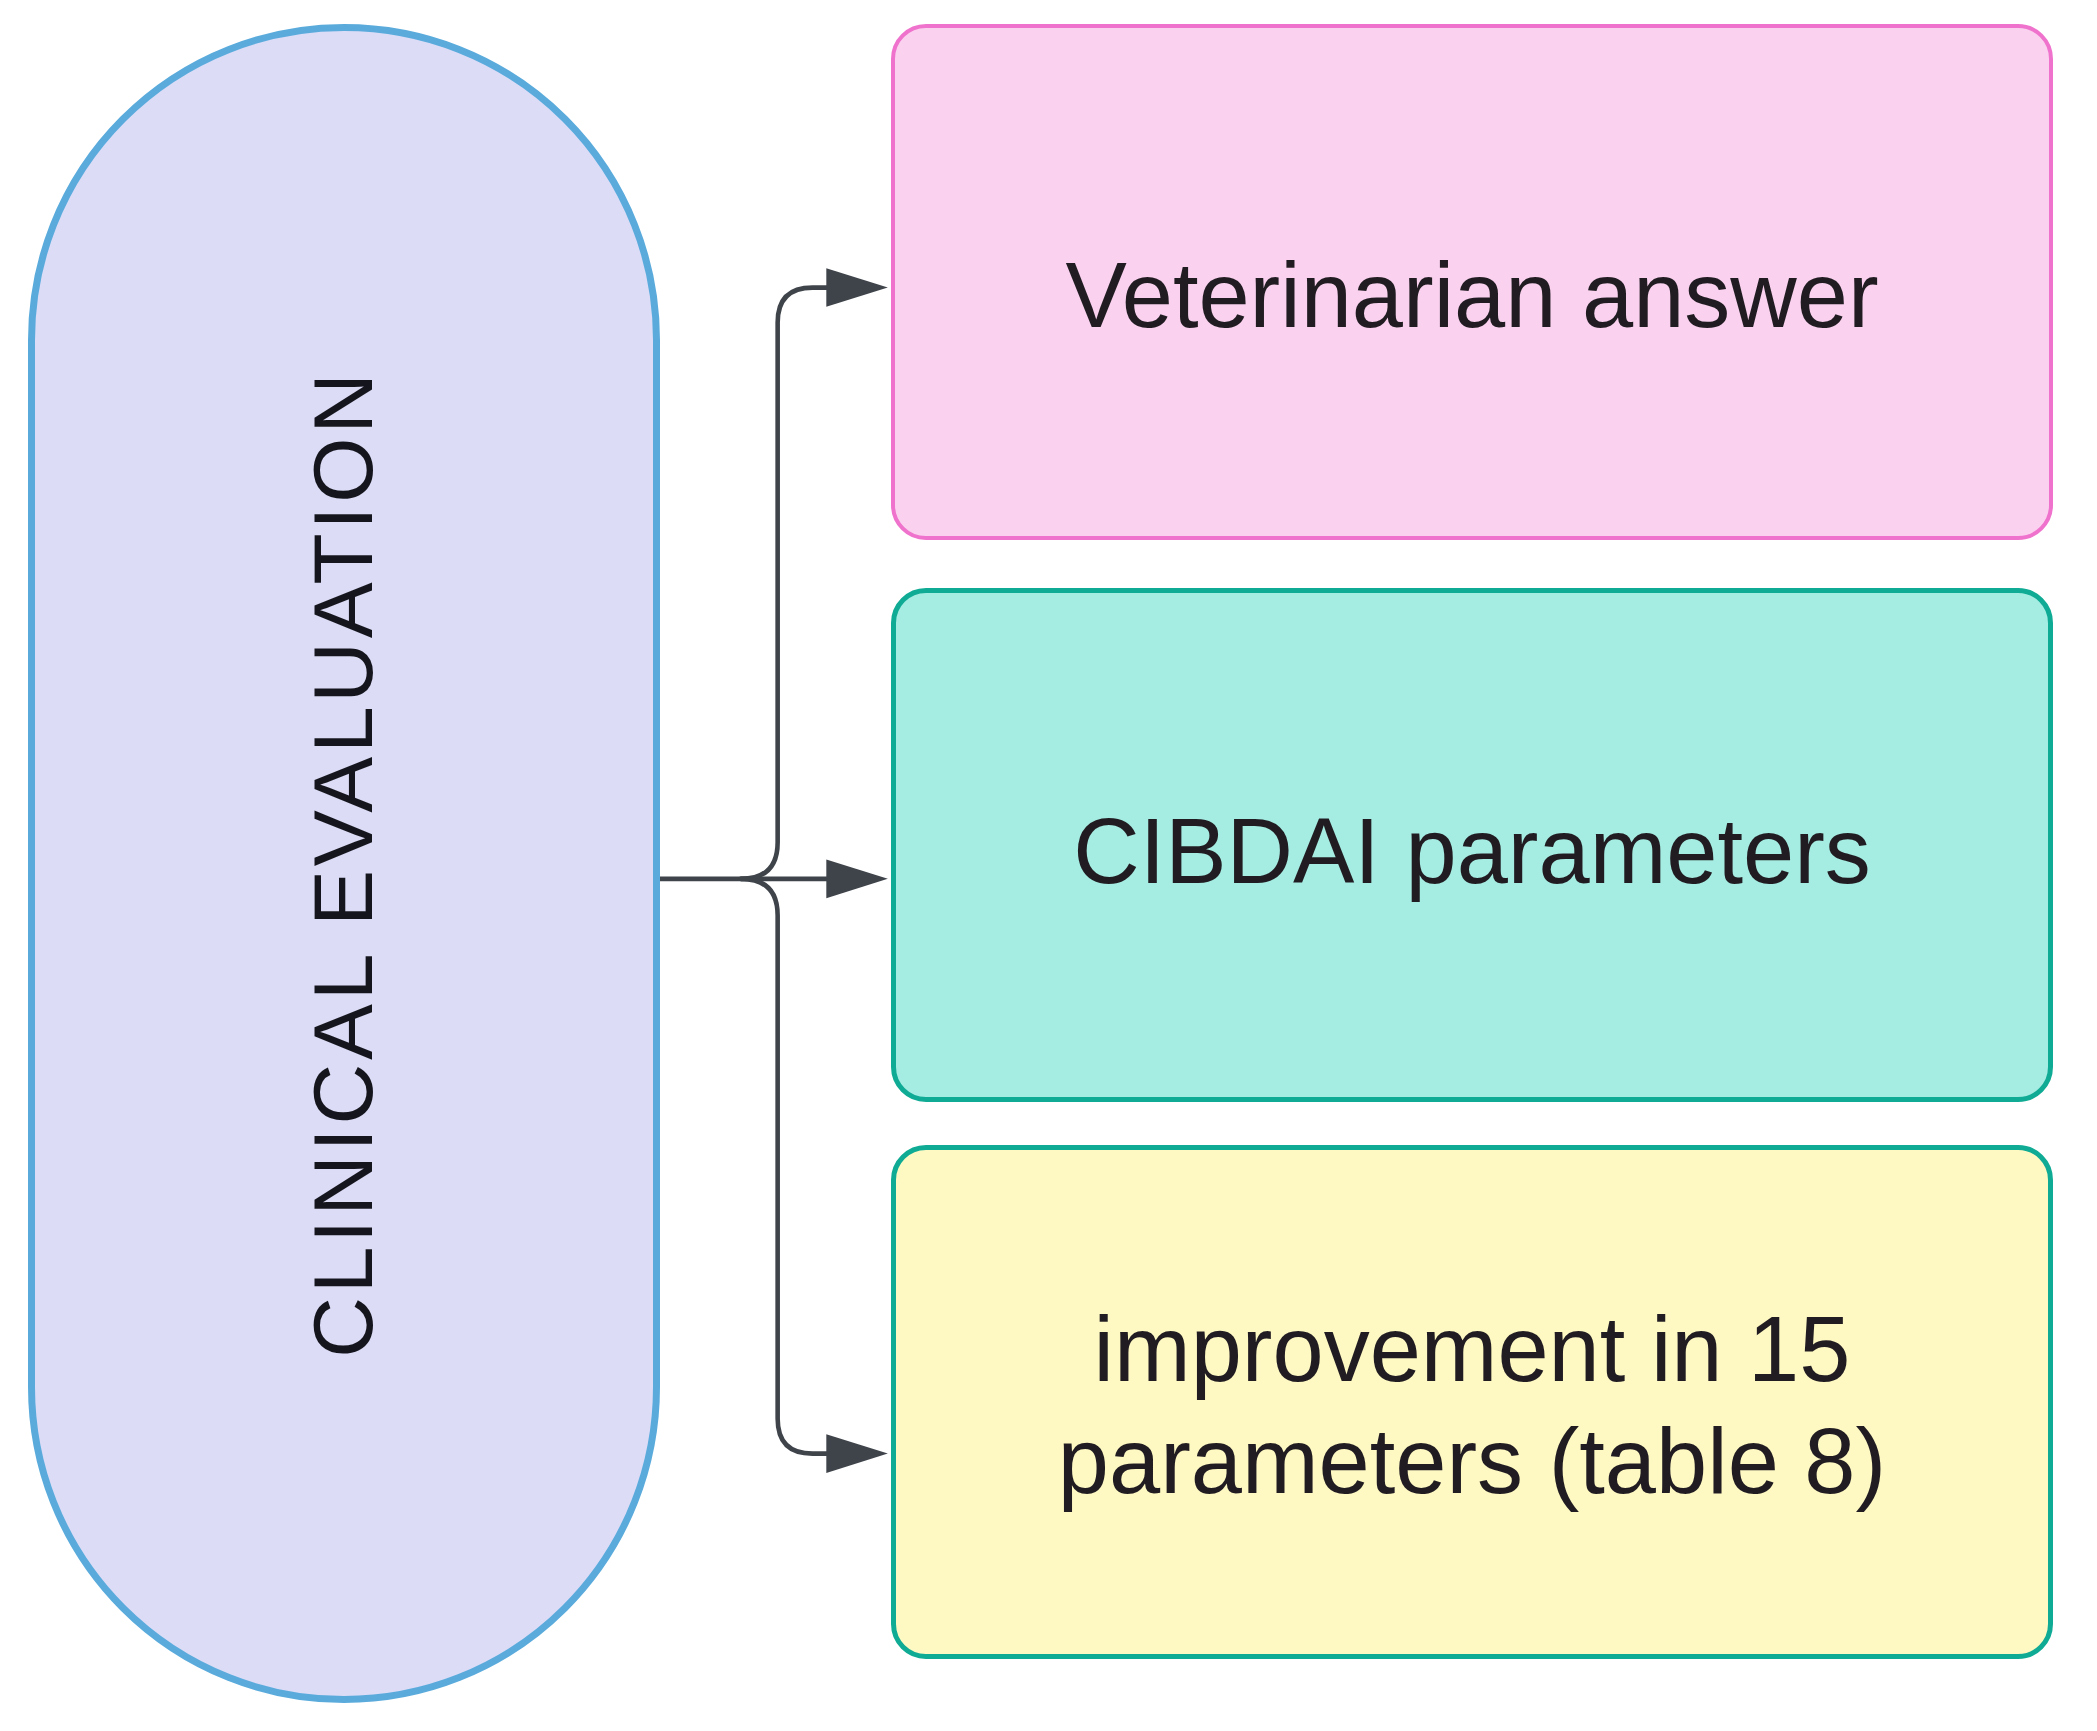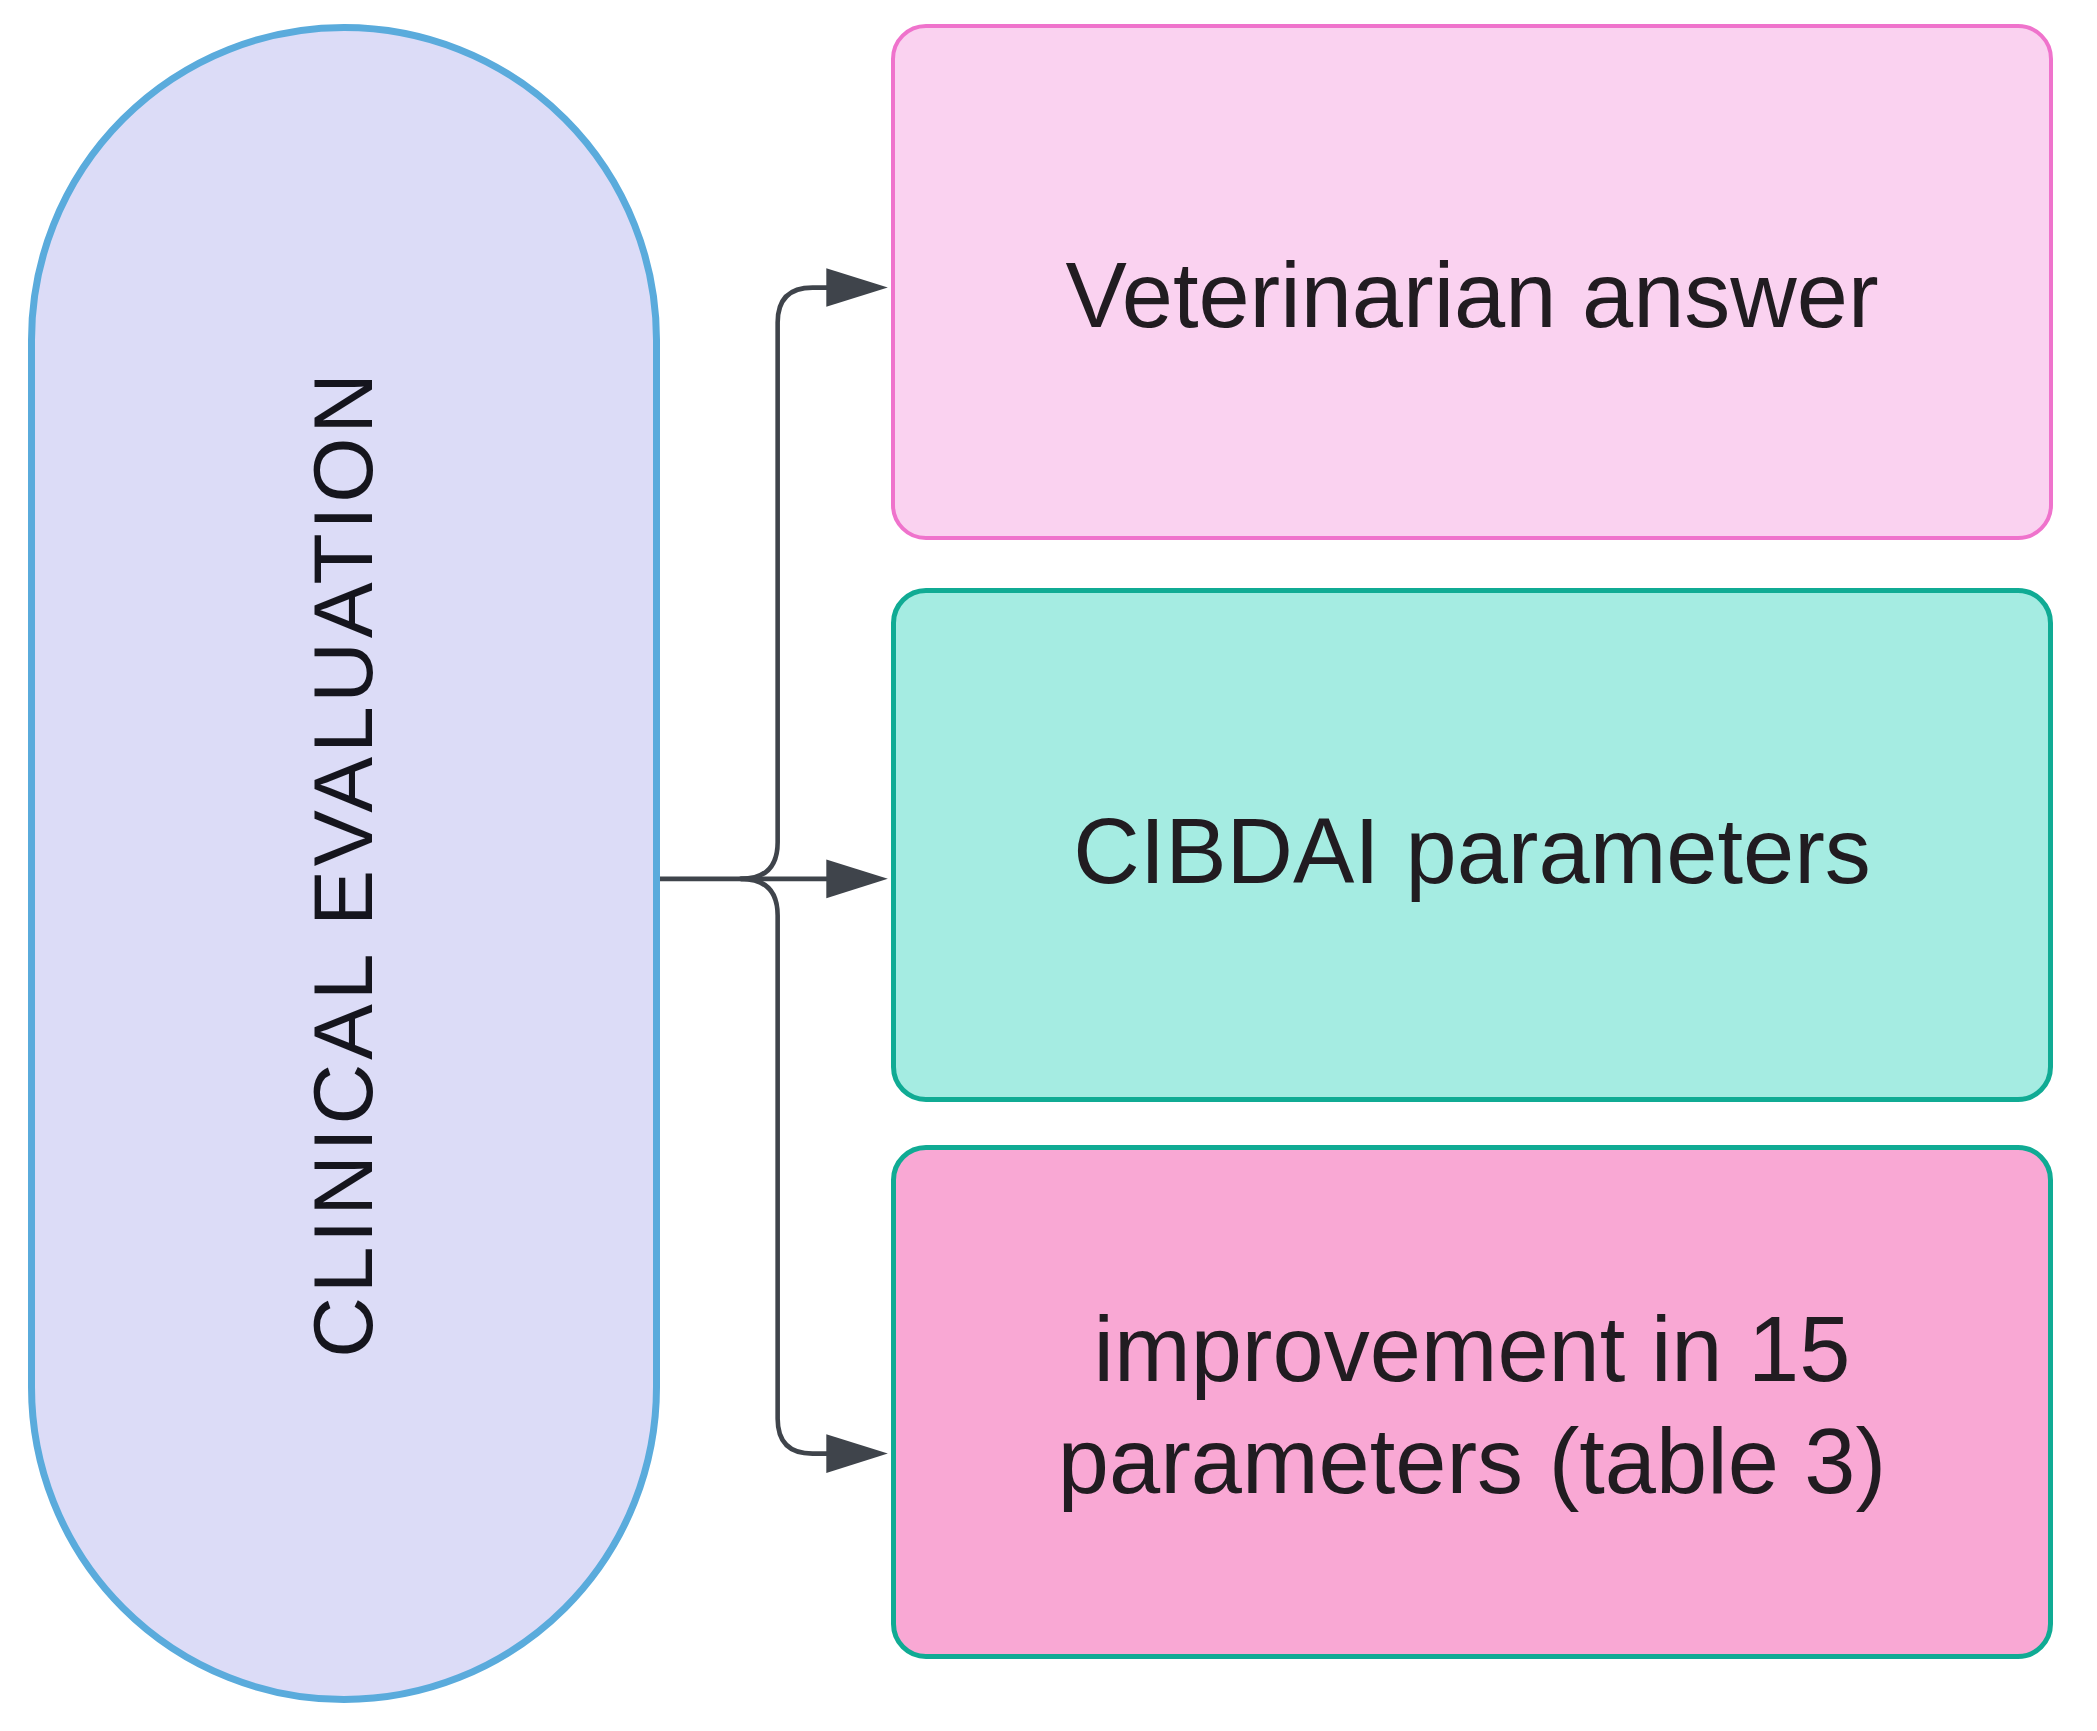--- a/index.html
+++ b/index.html
@@ -70,21 +70,21 @@
     top: 588px;
     height: 514px;
     background: #a5ece2;
     border: 5.5px solid #10ab94;
     border-radius: 35px;
     padding-top: 13px;
   }
   .box-yellow {
     top: 1145px;
     height: 514px;
-    background: #f9a8d4;
+    background: #fef9c3;
     border: 5.5px solid #10ab94;
     border-radius: 35px;
     padding-top: 5.5px;
   }
 </style>
 </head>
 <body>
 
 <div class="canvas">
 
@@ -108,17 +108,17 @@
   <div class="node box box-pink">
     <div class="line">Veterinarian answer</div>
   </div>
 
   <div class="node box box-teal">
     <div class="line">CIBDAI parameters</div>
   </div>
 
   <div class="node box box-yellow">
     <div class="line">improvement in 15</div>
-    <div class="line">parameters (table 3)</div>
+    <div class="line">parameters (table 8)</div>
   </div>
 
 </div>
 
 
 </body></html>

